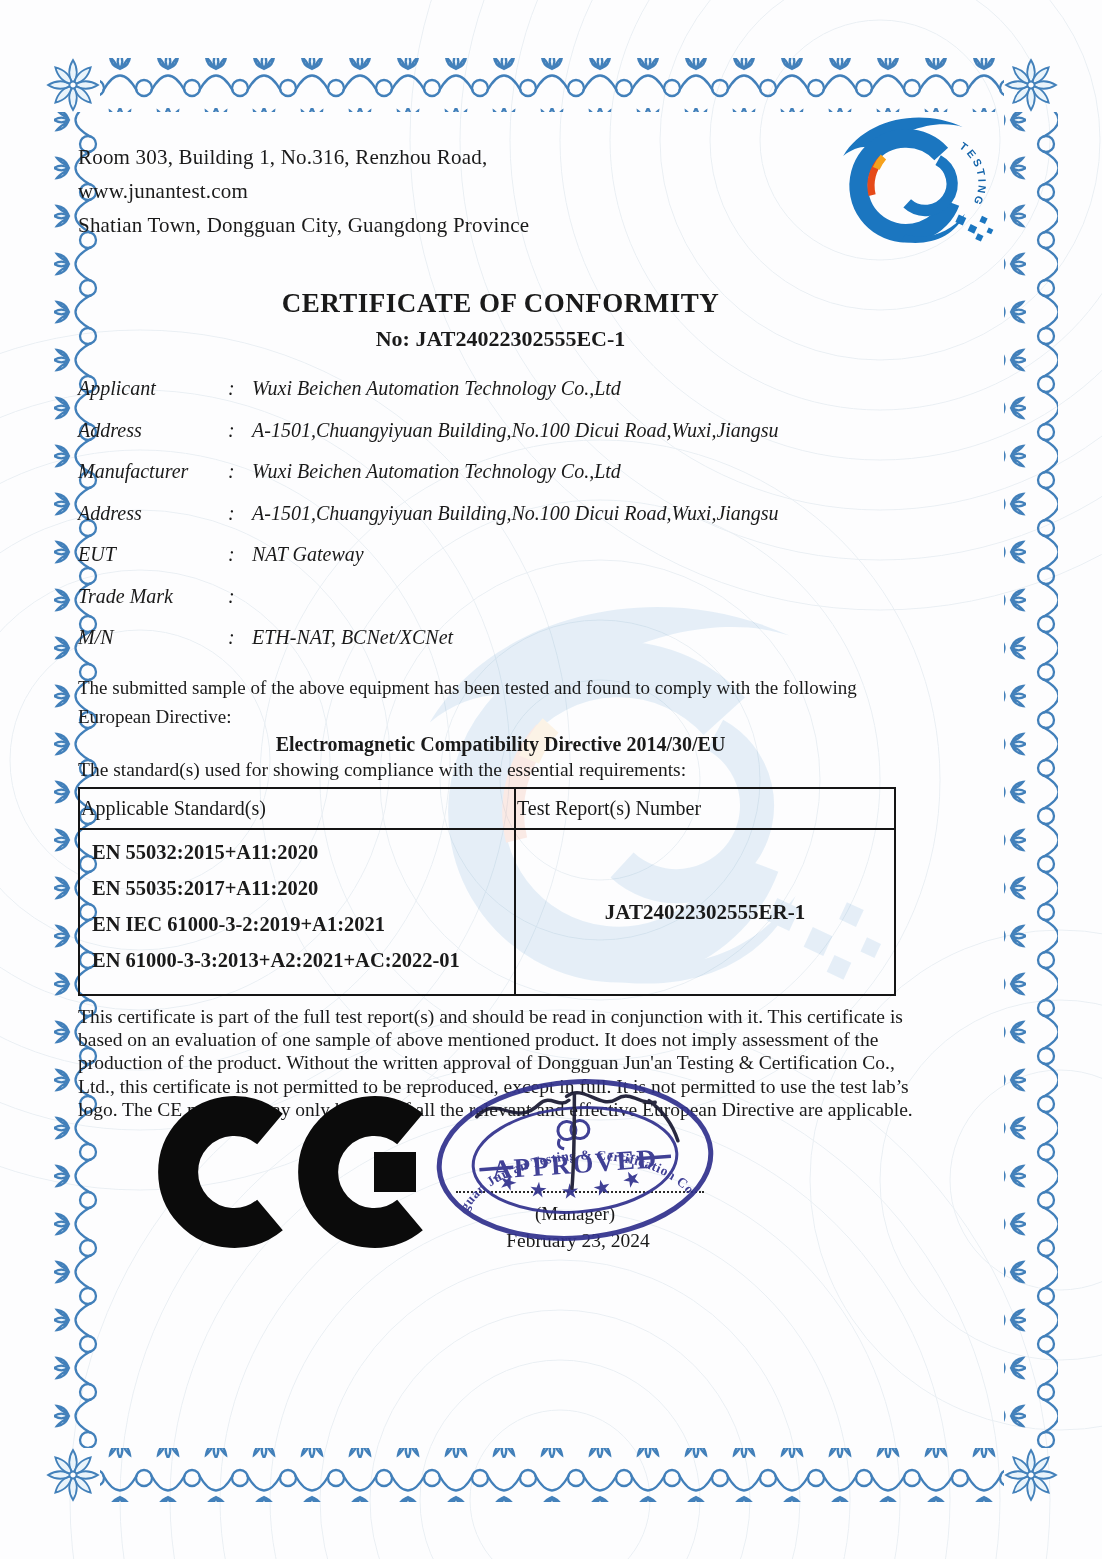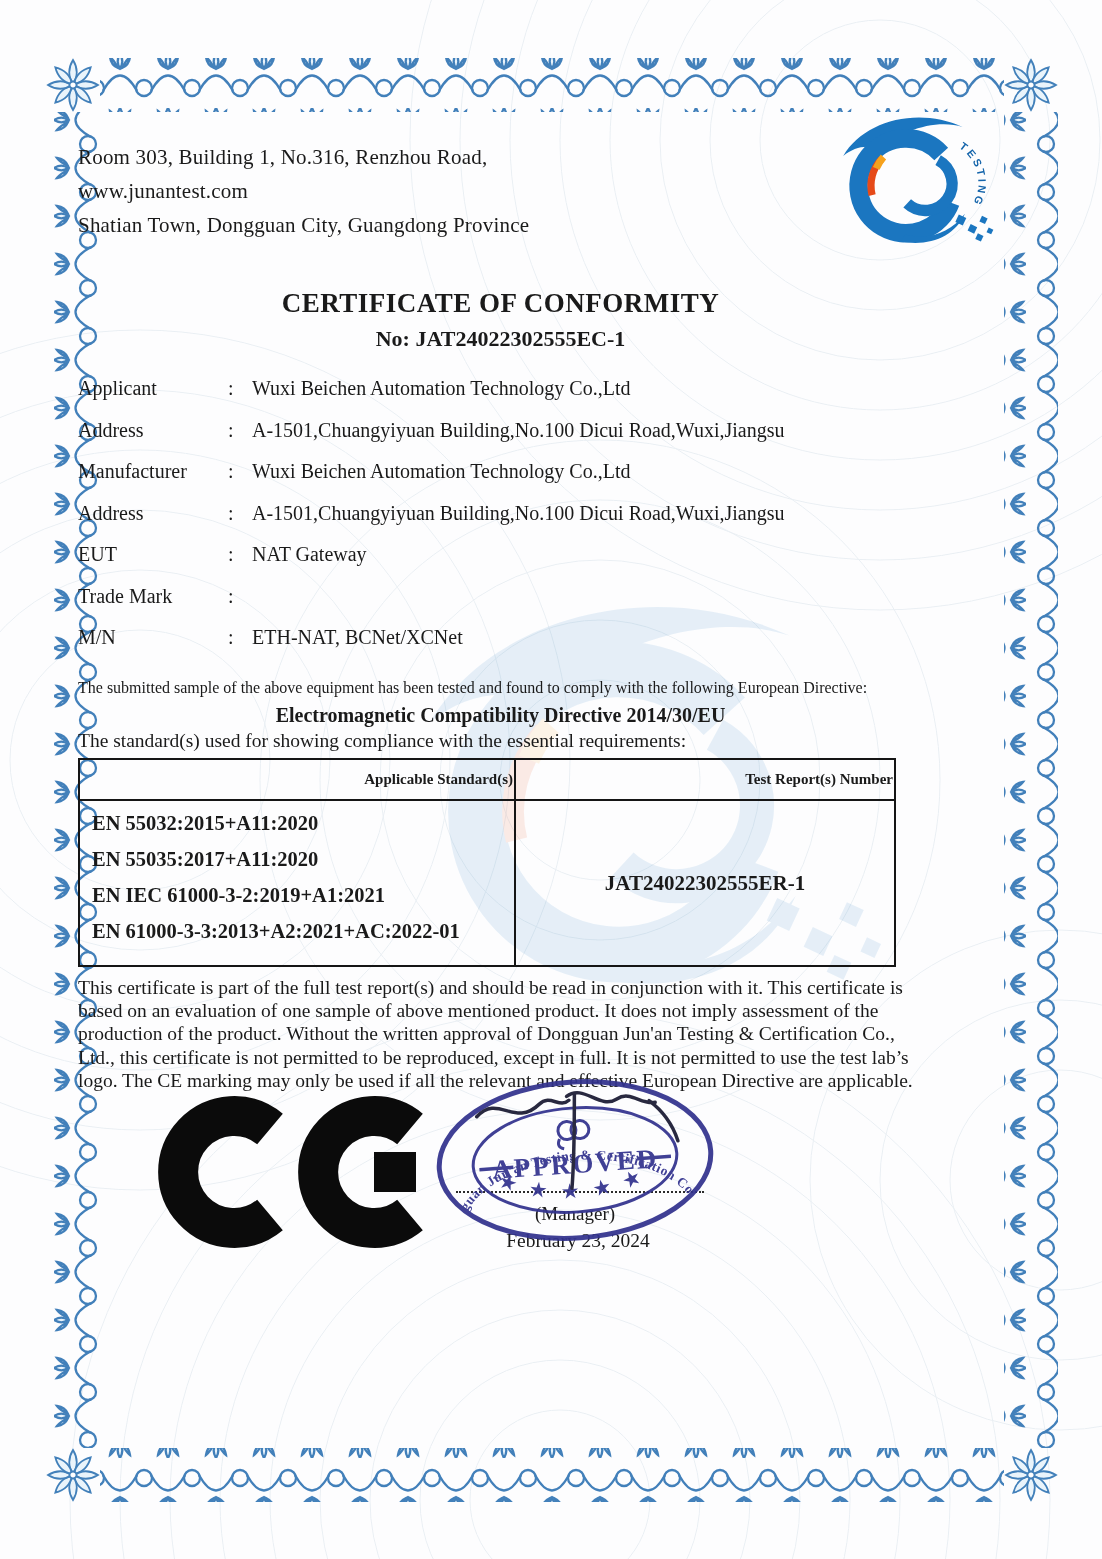--- a/index.html
+++ b/index.html
@@ -5,30 +5,30 @@
   html,body{margin:0;padding:0;background:#fff;}
   .page{position:relative;width:1102px;height:1559px;background:#fdfdfe;overflow:hidden;
         font-family:"Liberation Serif","DejaVu Serif",serif;color:#1a1a1a;}
   .bg-svg{position:absolute;left:0;top:0;z-index:0;}
   .content{position:relative;z-index:1;margin:0 117px 0 78px;padding-top:140px;width:845px;}
   .addr{font-size:21px;line-height:34px;letter-spacing:.2px;}
   .logo-svg{position:absolute;left:835px;top:100px;z-index:1;}
   h1.title{margin:46px 0 0 0;text-align:center;font-size:27px;font-weight:700;letter-spacing:.5px;}
   .certno{margin-top:7px;text-align:center;font-size:22px;font-weight:700;}
   .fields{margin-top:25px;}
-  .frow{display:flex;align-items:baseline;font-size:20px;margin-bottom:18.5px;}
+  .frow{display:flex;align-items:baseline;font-size:20px;margin-bottom:18.5px;font-style:italic;}
   .flabel{width:150px;flex:none;}
   .fsep{width:24px;flex:none;text-align:left;}
   .fval{flex:1;}
-  p.intro{margin:24px 0 0 0;font-size:16px;line-height:29px;}
+  p.intro{margin:24px 0 0 0;font-size:19px;line-height:29px;}
   .directive{margin-top:2px;text-align:center;font-size:20px;font-weight:700;}
   p.stdnote{margin:3px 0 0 0;font-size:19.5px;}
   table.std{border-collapse:collapse;margin-top:6px;width:818px;}
   table.std th,table.std td{border:2.5px solid #151515;}
-  table.std th{font-size:15px;font-weight:700;text-align:right;height:37px;}
+  table.std th{font-size:20px;font-weight:400;text-align:left;height:37px;}
   td.stds{padding:4px 0 16px 12px;}
   td.stds div{font-size:20.5px;font-weight:700;line-height:36px;}
   td.rep{font-size:21px;font-weight:700;text-align:center;width:376px;}
   p.disclaimer{margin:9px 0 0 0;font-size:19.5px;line-height:23.2px;}
   .ce-svg{position:absolute;left:148px;top:1092px;z-index:2;}
   .dotline{position:absolute;left:456px;top:1170px;width:248px;height:21px;
            border-bottom:2.5px dotted #2b2b2b;z-index:2;}
   .manager{position:absolute;left:430px;top:1203px;width:290px;text-align:center;
            font-size:19px;z-index:2;}
   .issuedate{position:absolute;left:430px;top:1230px;width:296px;text-align:center;

